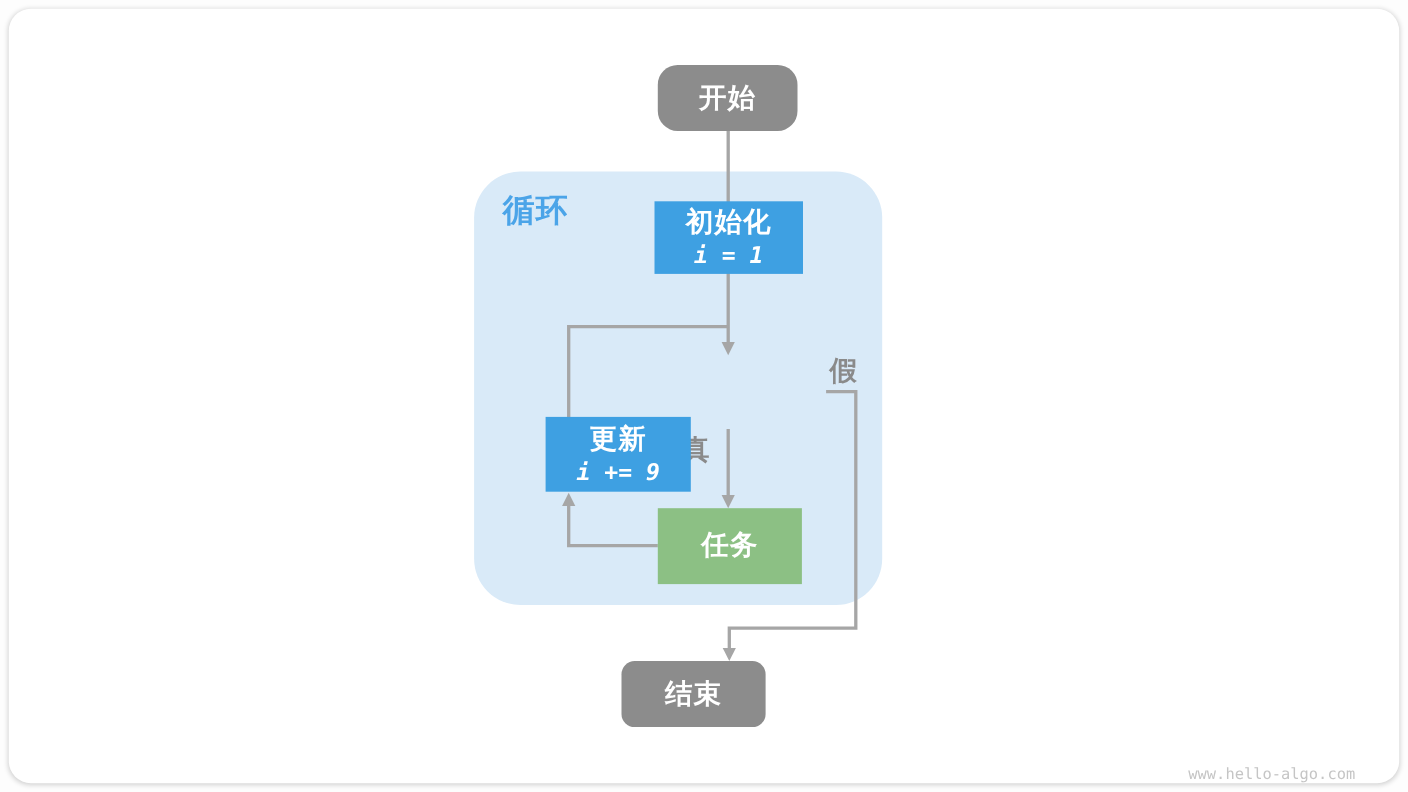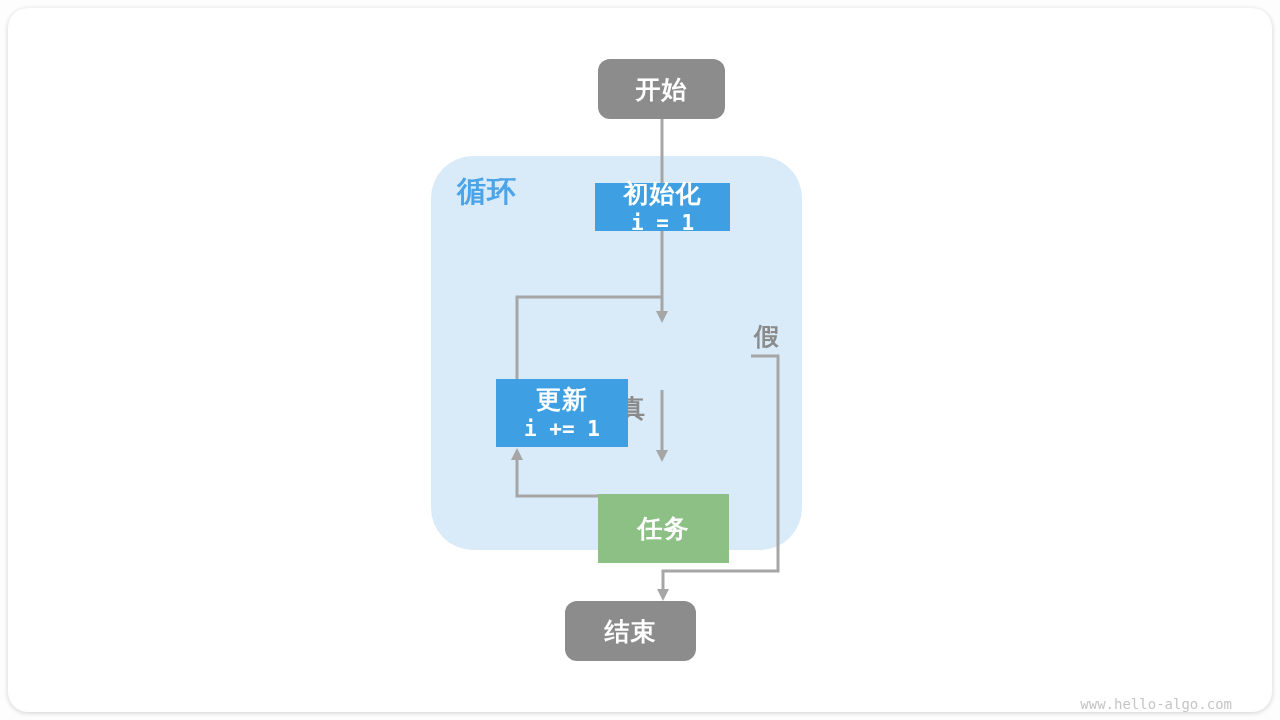--- a/index.html
+++ b/index.html
@@ -46,28 +46,28 @@
     flex-direction: column;
     align-items: center;
     justify-content: center;
     color: #ffffff;
     font-weight: bold;
     text-align: center;
   }
   .node .cjk { font-size: 25px; line-height: 31px; letter-spacing: 1px; }
   .node .code {
     font-family: "DejaVu Sans Mono", monospace;
-    font-size: 21px; line-height: 28px; font-weight: bold;
+    font-size: 21px; line-height: 28px; font-weight: bold; font-style: italic;
   }
   .terminal {
     background: var(--terminal-gray);
     border-radius: 12px;
   }
   .process { background: var(--process-blue); }
-  .task { background: var(--task-green); margin-top: 32px; }
+  .task { background: var(--task-green); }
   .diamond-wrap {
     position: absolute;
     left: 565px; top: 315px; width: 178px; height: 67px;
     z-index: 3;
   }
   .diamond-shape {
     position: absolute; left: 0; top: 0; width: 100%; height: 100%;
     background: var(--process-blue);
     clip-path: polygon(50% 0, 100% 50%, 50% 100%, 0 50%);
   }
@@ -122,36 +122,36 @@
     <path class="edge" d="M654 382 L654 442"></path>
     <polygon class="arrowhead" points="648,442 660,442 654,454"></polygon>
 
     <path class="edge" d="M590 488 L509 488 L509 452"></path>
     <polygon class="arrowhead" points="503,452 515,452 509,440"></polygon>
 
     <path class="edge" d="M743 348 L770 348 L770 563 L655 563 L655 581"></path>
     <polygon class="arrowhead" points="649,581 661,581 655,593"></polygon>
   </svg>
 
-  <div class="node terminal" style="left:590px; top:51px; width:127px; height:60px;">
+  <div class="node terminal" style="left:590px; top:51px; width:127px; height:60px;border-radius:18px;">
     <span class="cjk">开始</span>
   </div>
 
-  <div class="node process" style="left:587px; top:175px; width:135px; height:48px;">
+  <div class="node process" style="left:587px; top:175px; width:135px; height:66px;">
     <span class="cjk">初始化</span>
     <span class="code">i = 1</span>
   </div>
 
 
   <div class="branch-label branch-false">假</div>
   <div class="branch-label branch-true">真</div>
 
   <div class="node process" style="left:444px; top:371px; width:132px; height:68px;margin-left:44px;">
     <span class="cjk">更新</span>
-    <span class="code">i += 1</span>
+    <span class="code">i += 9</span>
   </div>
 
   <div class="node task" style="left:590px; top:454px; width:131px; height:69px;">
     <span class="cjk">任务</span>
   </div>
 
   <div class="node terminal" style="left:557px; top:593px; width:131px; height:60px;text-align:right;">
     <span class="cjk">结束</span>
   </div>
 

